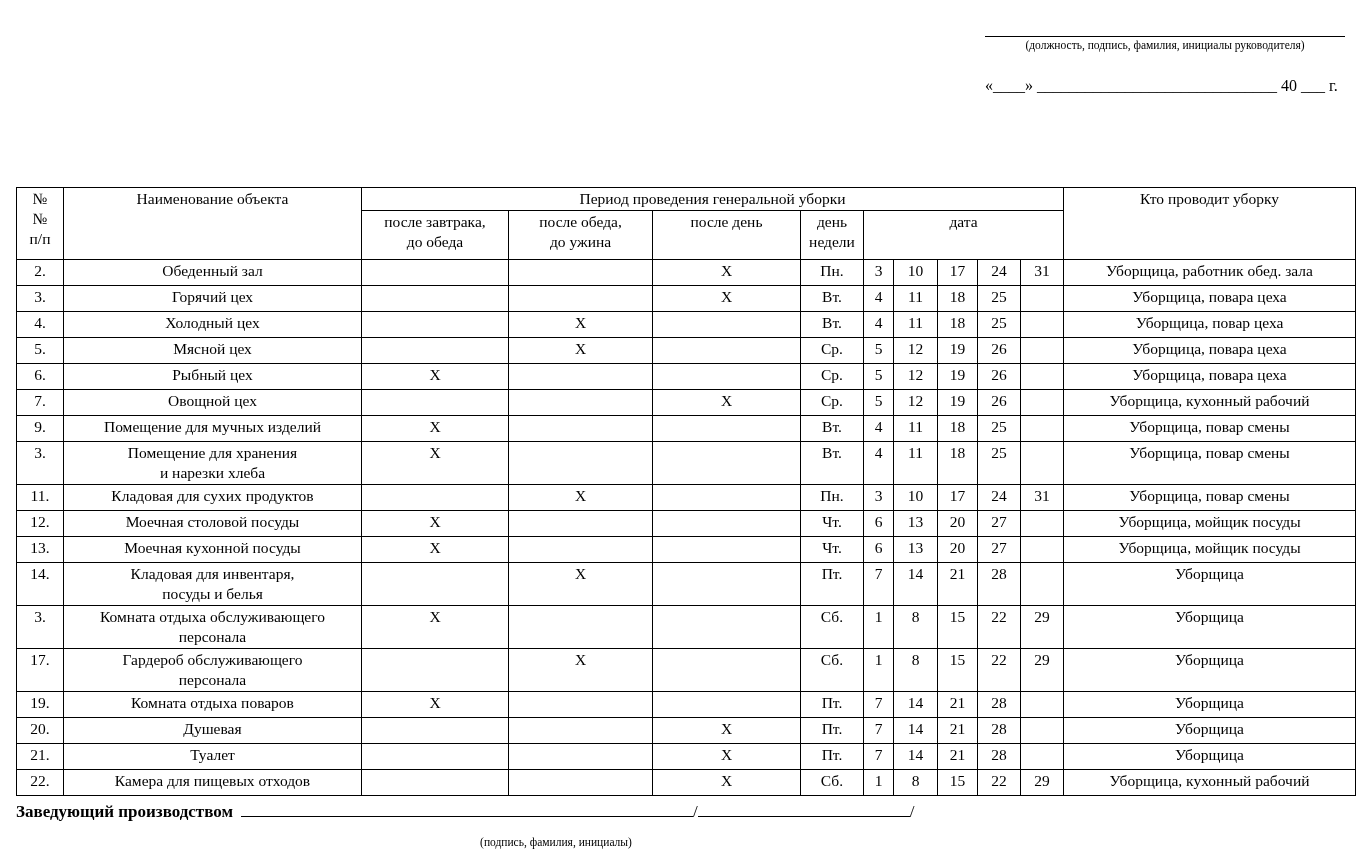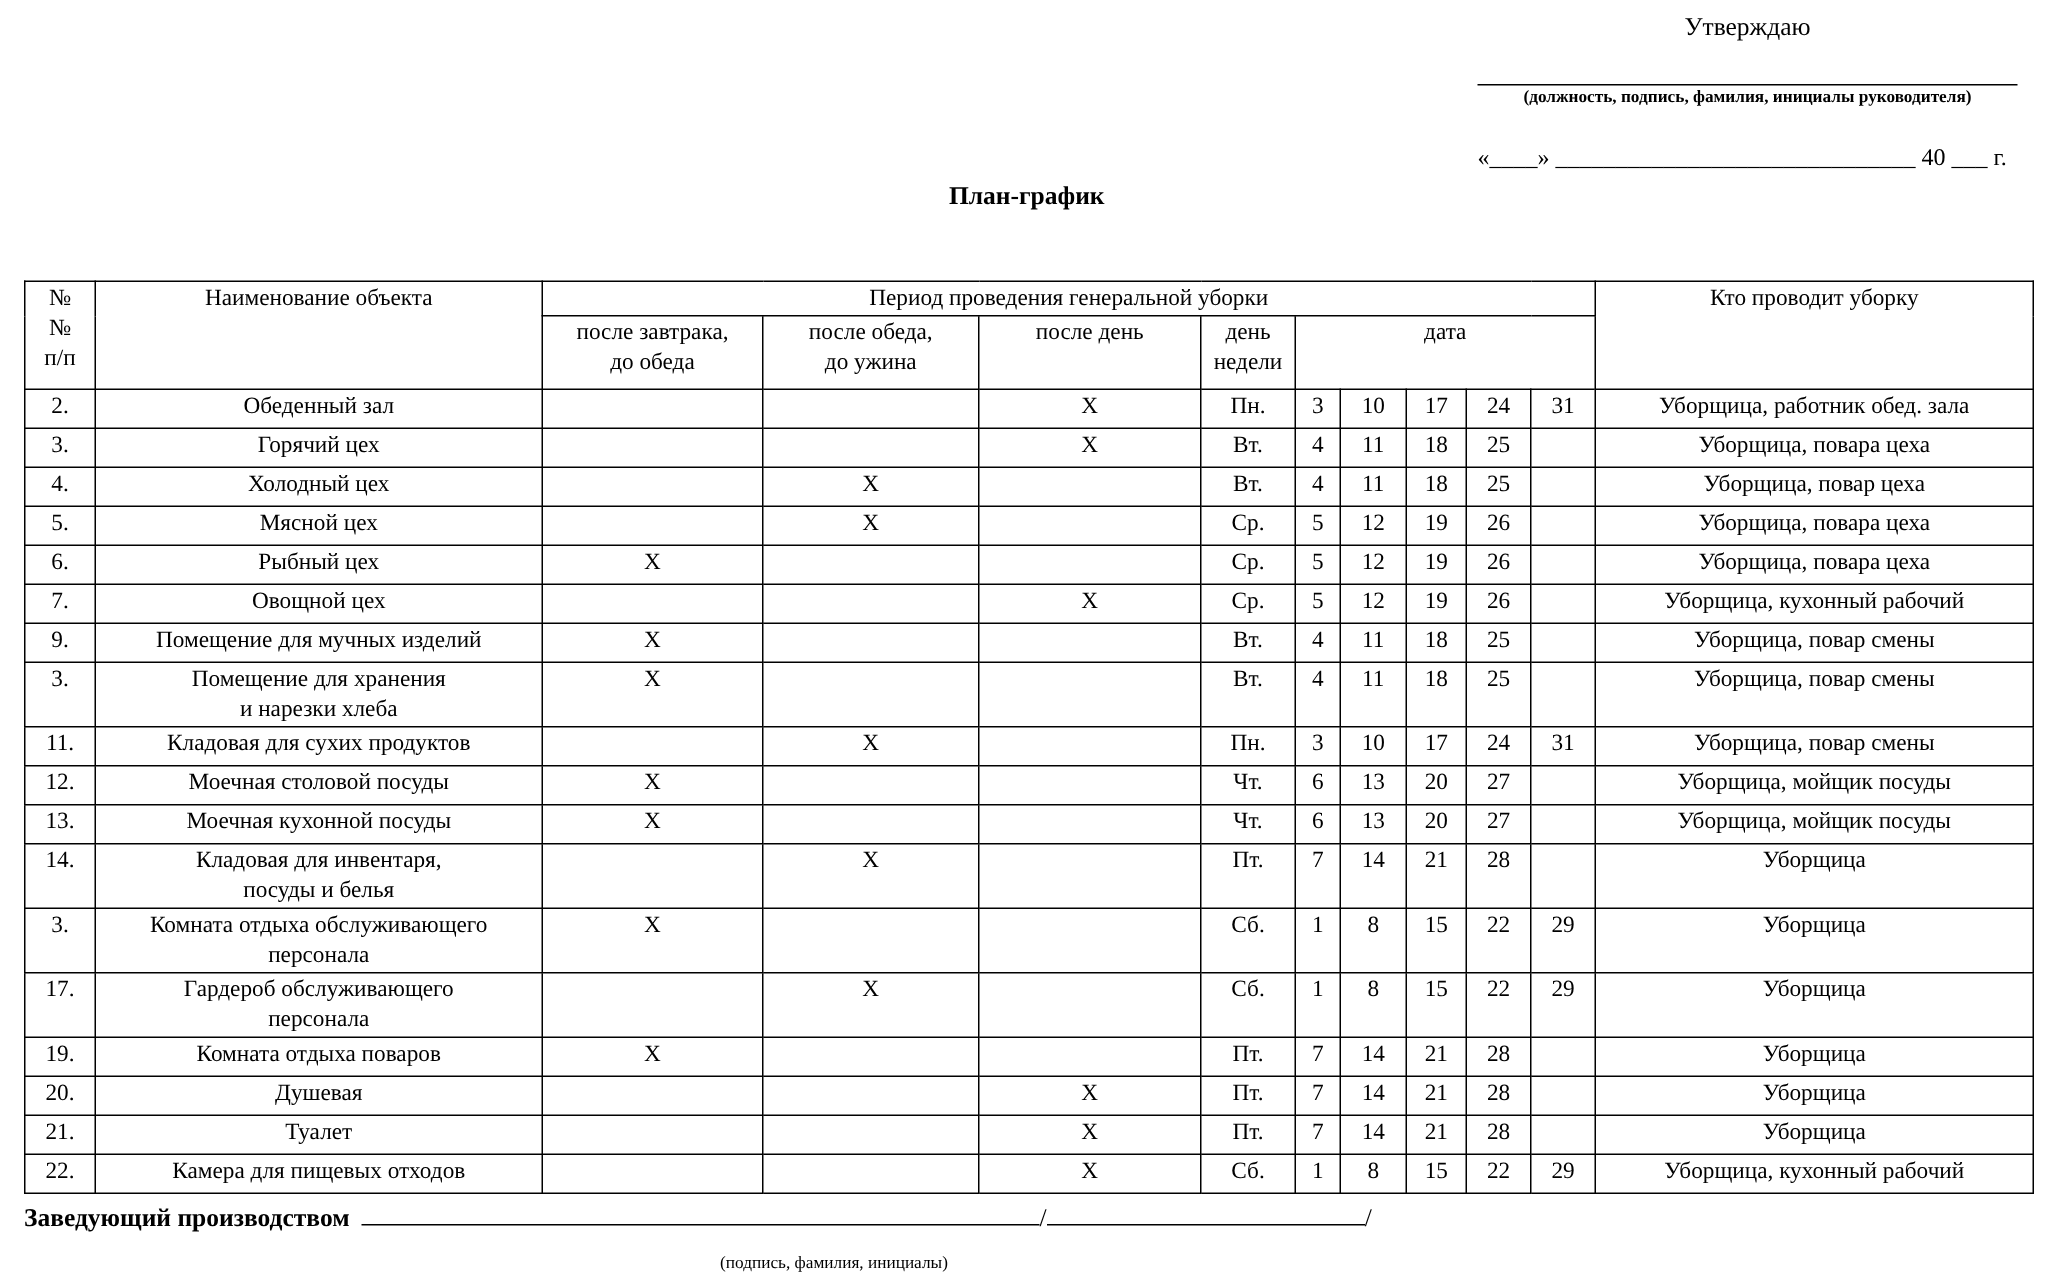--- a/index.html
+++ b/index.html
@@ -8,21 +8,21 @@
     background: #ffffff; color: #000000;
     font-family: "Liberation Serif", serif;
     position: relative;
     overflow: hidden;
   }
 
   
   .approval { position: absolute; top: 8px; left: 985px; width: 360px; }
   .approval-title { text-align: center; font-size: 17px; }
   .approval-line { margin-top: 28px; border-bottom: 1.5px solid #000; height: 0; }
-  .approval-caption { font-size: 11.5px; text-align: center; margin-top: 2px; white-space: nowrap; font-weight: bold; }
+  .approval-caption { font-size: 11.5px; text-align: center; margin-top: 2px; white-space: nowrap; }
   .approval-date { font-size: 16px; margin-top: 26px; white-space: nowrap; }
 
   
   .doc-title {
     position: absolute; top: 120px; left: 0; width: 1369px;
     text-align: center; font-weight: bold; font-size: 17px; line-height: 22px;
   }
 
   
   table.tbl {
@@ -51,28 +51,26 @@
   .blank2 { width: 212px; }
   .footer-caption {
     position: absolute; left: 430px; top: 25px; width: 220px;
     text-align: center; font-size: 11.5px; white-space: nowrap; margin-top: 12px;
   }
 </style>
 </head>
 <body>
 
 <div class="approval">
-  <div class="approval-title">Утверждаю</div>
   <div class="approval-line"></div>
   <div class="approval-caption">(должность, подпись, фамилия, инициалы руководителя)</div>
   <div class="approval-date">«____» ______________________________ 40 ___ г.</div>
 </div>
 
 <div class="doc-title">
-  <div>План-график</div>
 </div>
 
 <table class="tbl">
   <colgroup>
     <col style="width:47px">
       <col style="width:298px">
       <col style="width:147px">
       <col style="width:144px">
       <col style="width:148px">
       <col style="width:63px">

